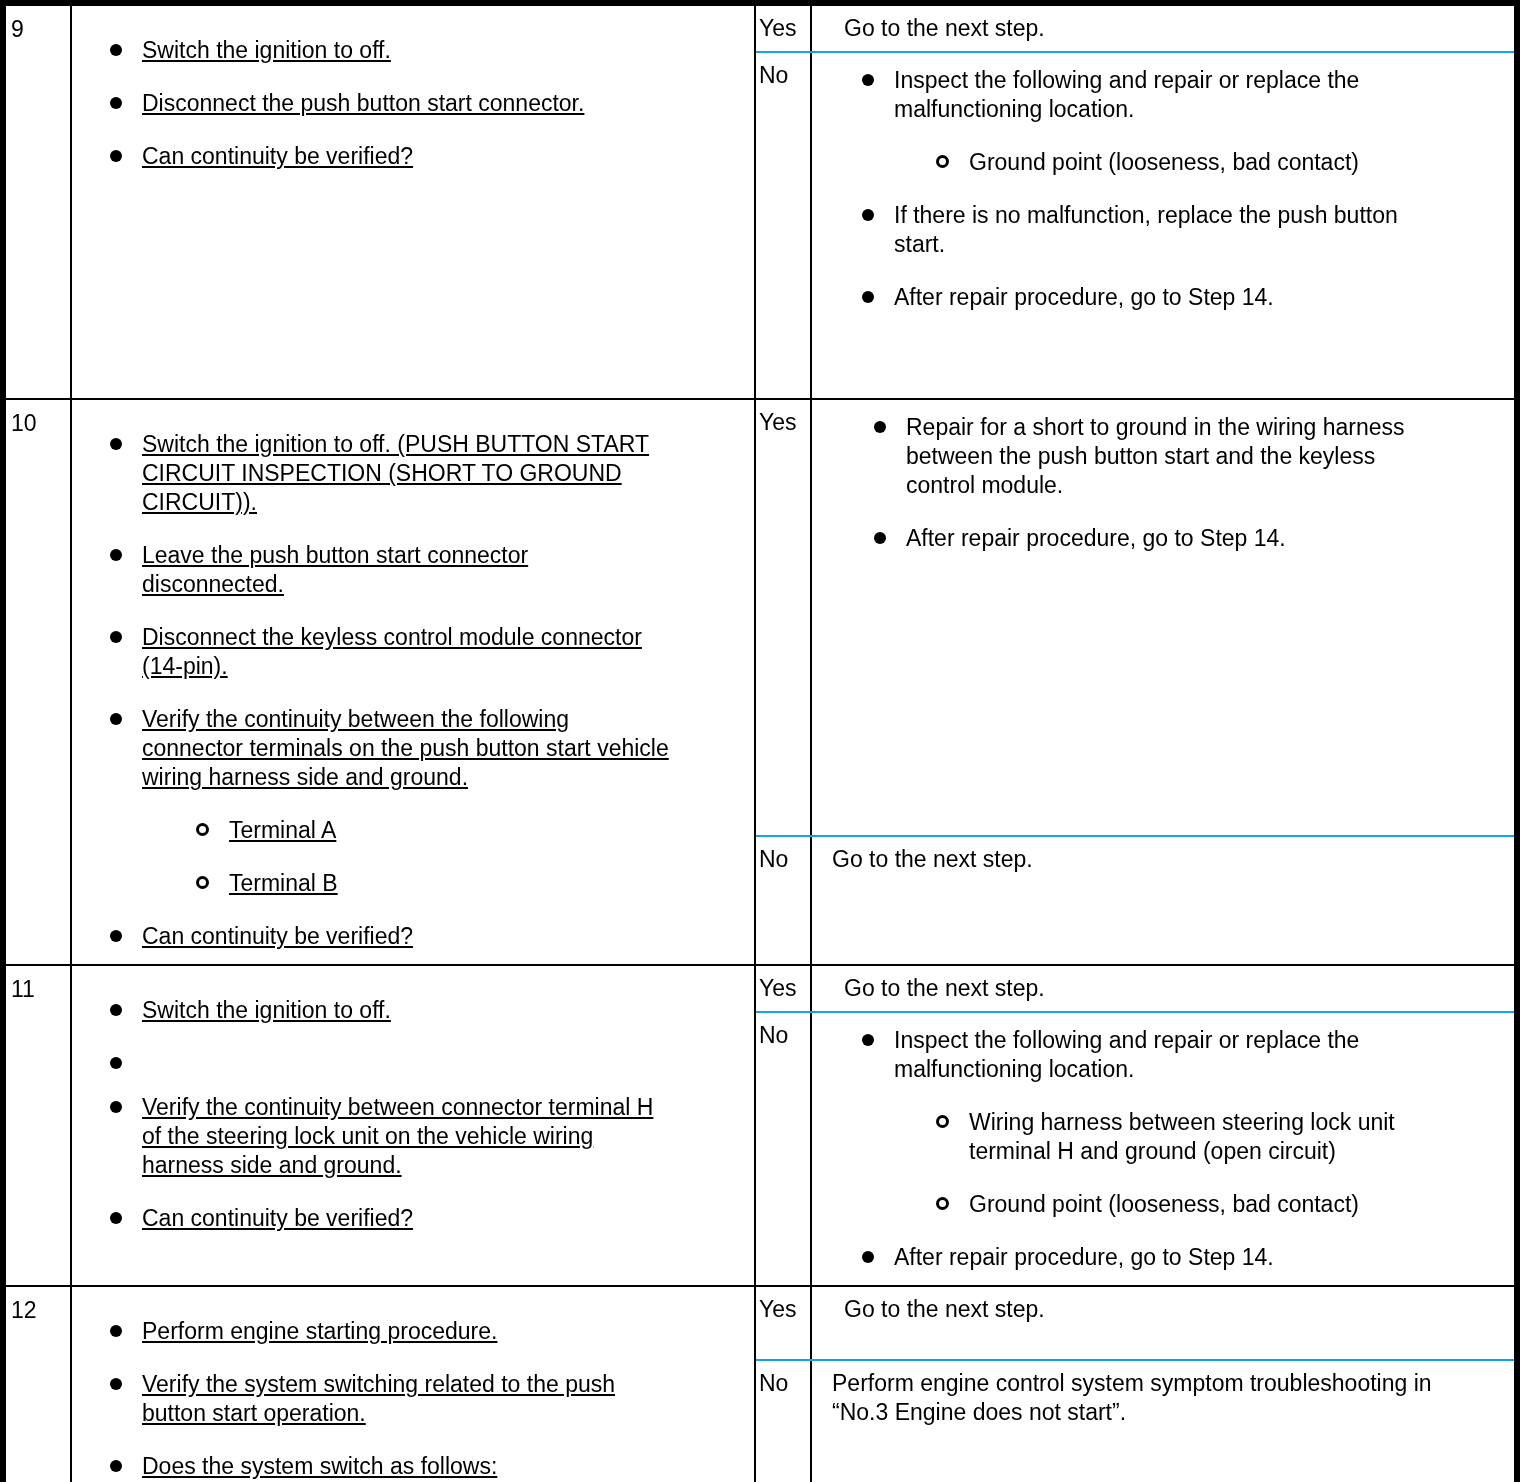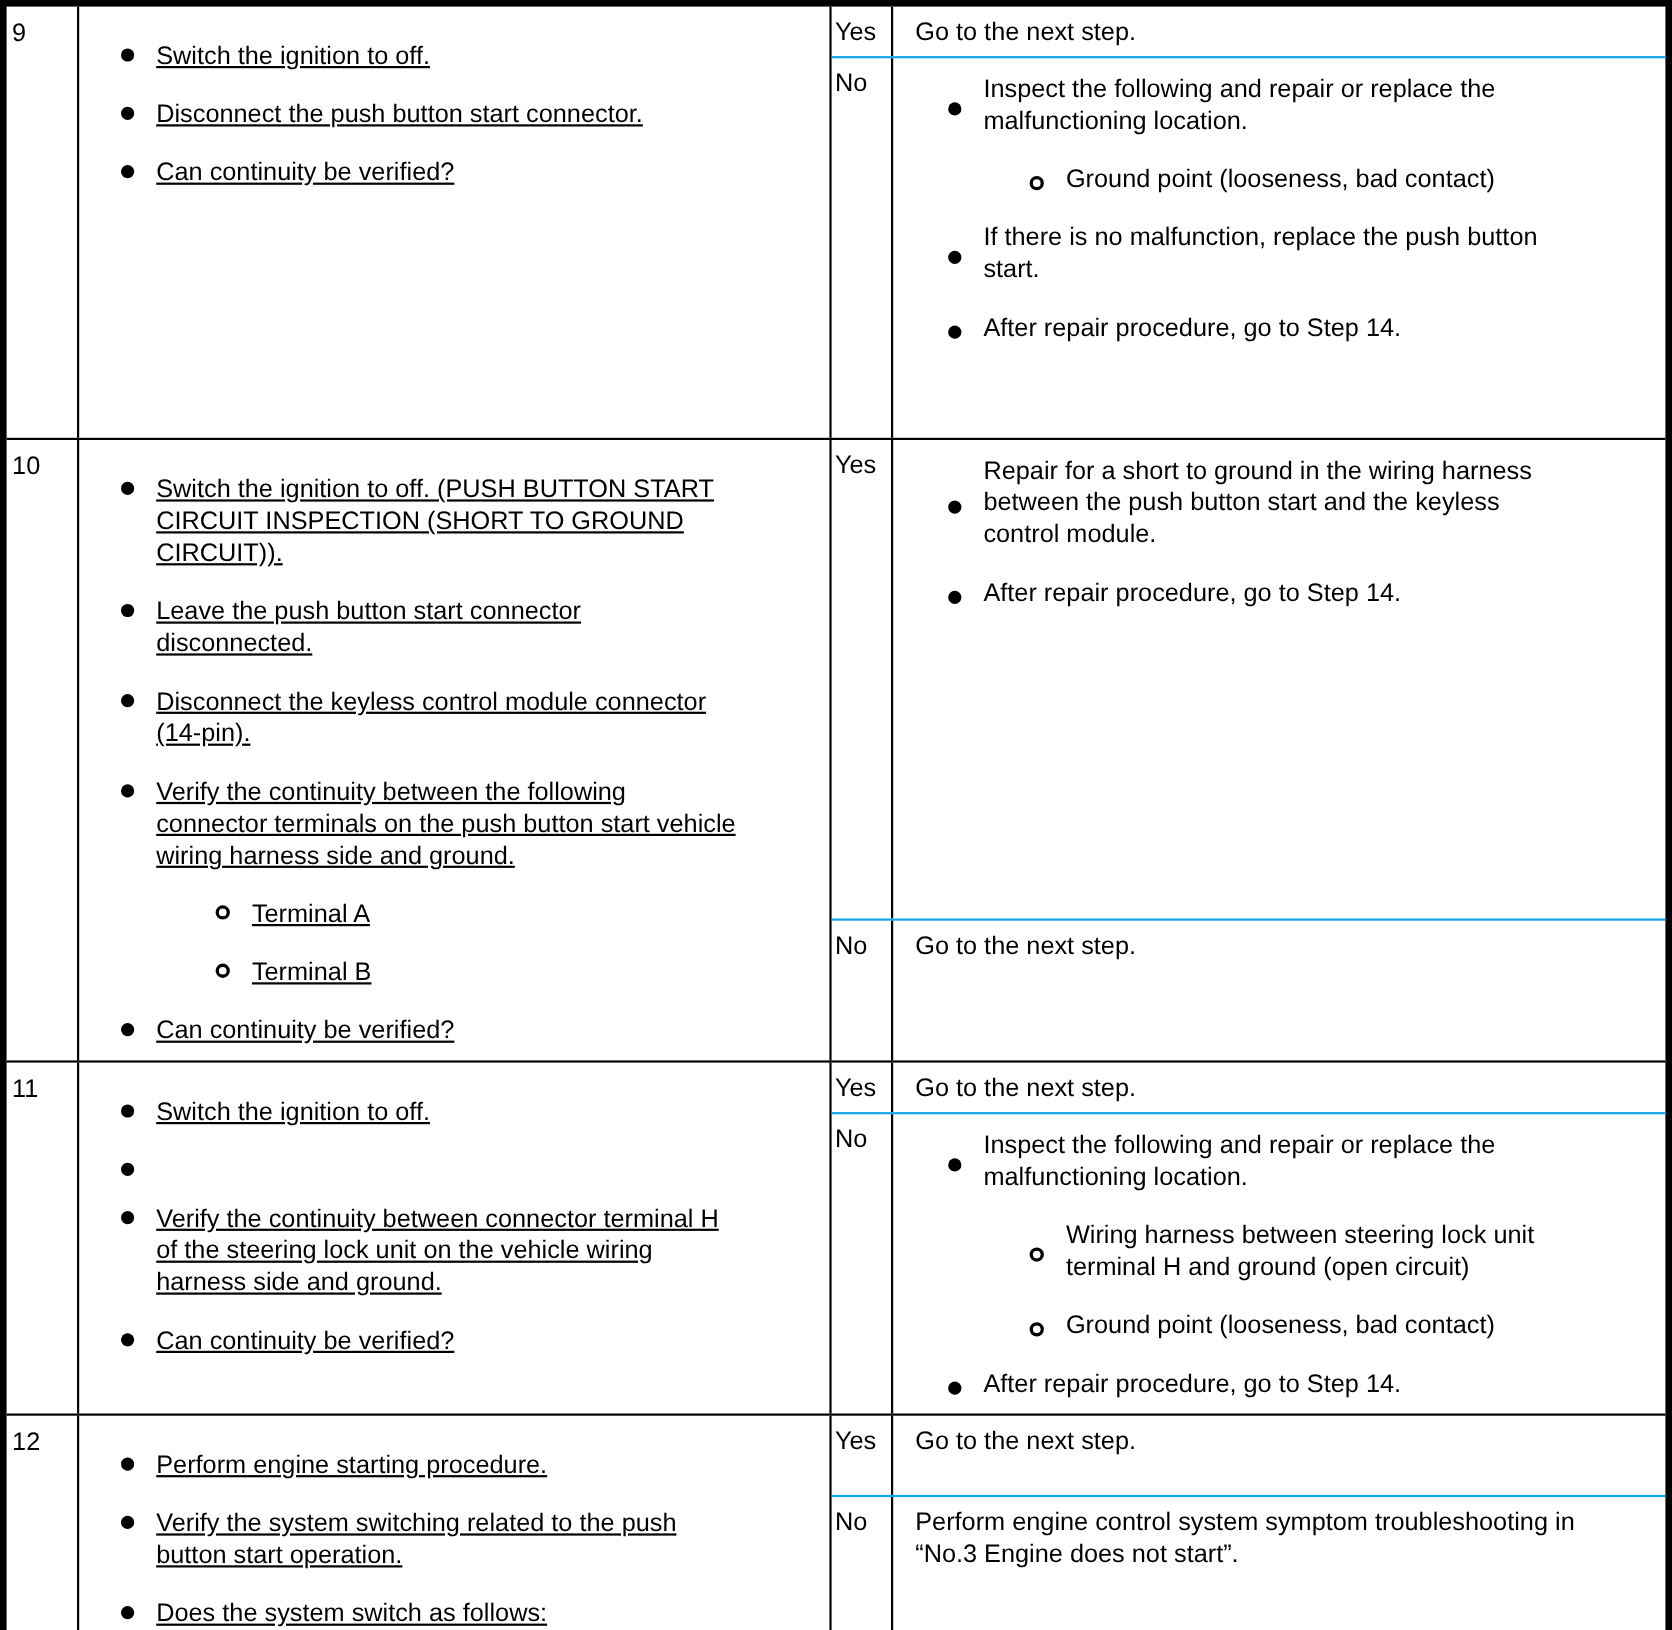--- a/index.html
+++ b/index.html
@@ -52,21 +52,21 @@
 
   .outcomes {
     display: flex;
     flex-direction: column;
   }
   .outcome-row {
     display: grid;
     grid-template-columns: 56px 1fr;
     border-top: 2px solid #0ea5e9;
   }
-  .outcome-row:first-child { border-top: 0; }
+  .outcome-row:first-child { border-top: 0; gap: 12px; }
   .outcome-row:last-child { flex: 1; }
 
   .step-row:nth-of-type(1) .outcome-row:nth-child(1) { min-height: 40px; }
   .step-row:nth-of-type(2) .outcome-row:nth-child(1) { min-height: 435px; }
   .step-row:nth-of-type(3) .outcome-row:nth-child(1) { min-height: 41px; }
   .step-row:nth-of-type(4) .outcome-row:nth-child(1) { min-height: 72px; }
 
   .cell-yn {
     border-right: 2px solid #000000;
     padding: 8px 1px 0 3px;
@@ -77,21 +77,21 @@
   .cell-res.list  { padding: 13px 8px 13px 0; }
 
   .item {
     display: flex;
     align-items: flex-start;
   }
   .item + .item { margin-top: 24px; }
 
   .cell-action .item        { margin-left: 38px; }
   .cell-action .item.sub    { margin-left: 124px; }
-  .cell-res .item           { margin-left: 50px; align-items: center; }
+  .cell-res .item           { margin-left: 50px; }
   .cell-res .item.sub       { margin-left: 124px; }
 
   .marker {
     flex: 0 0 auto;
     width: 12px;
     height: 12px;
     margin-top: 8px;
     margin-right: 20px;
   }
   .marker.bullet {

